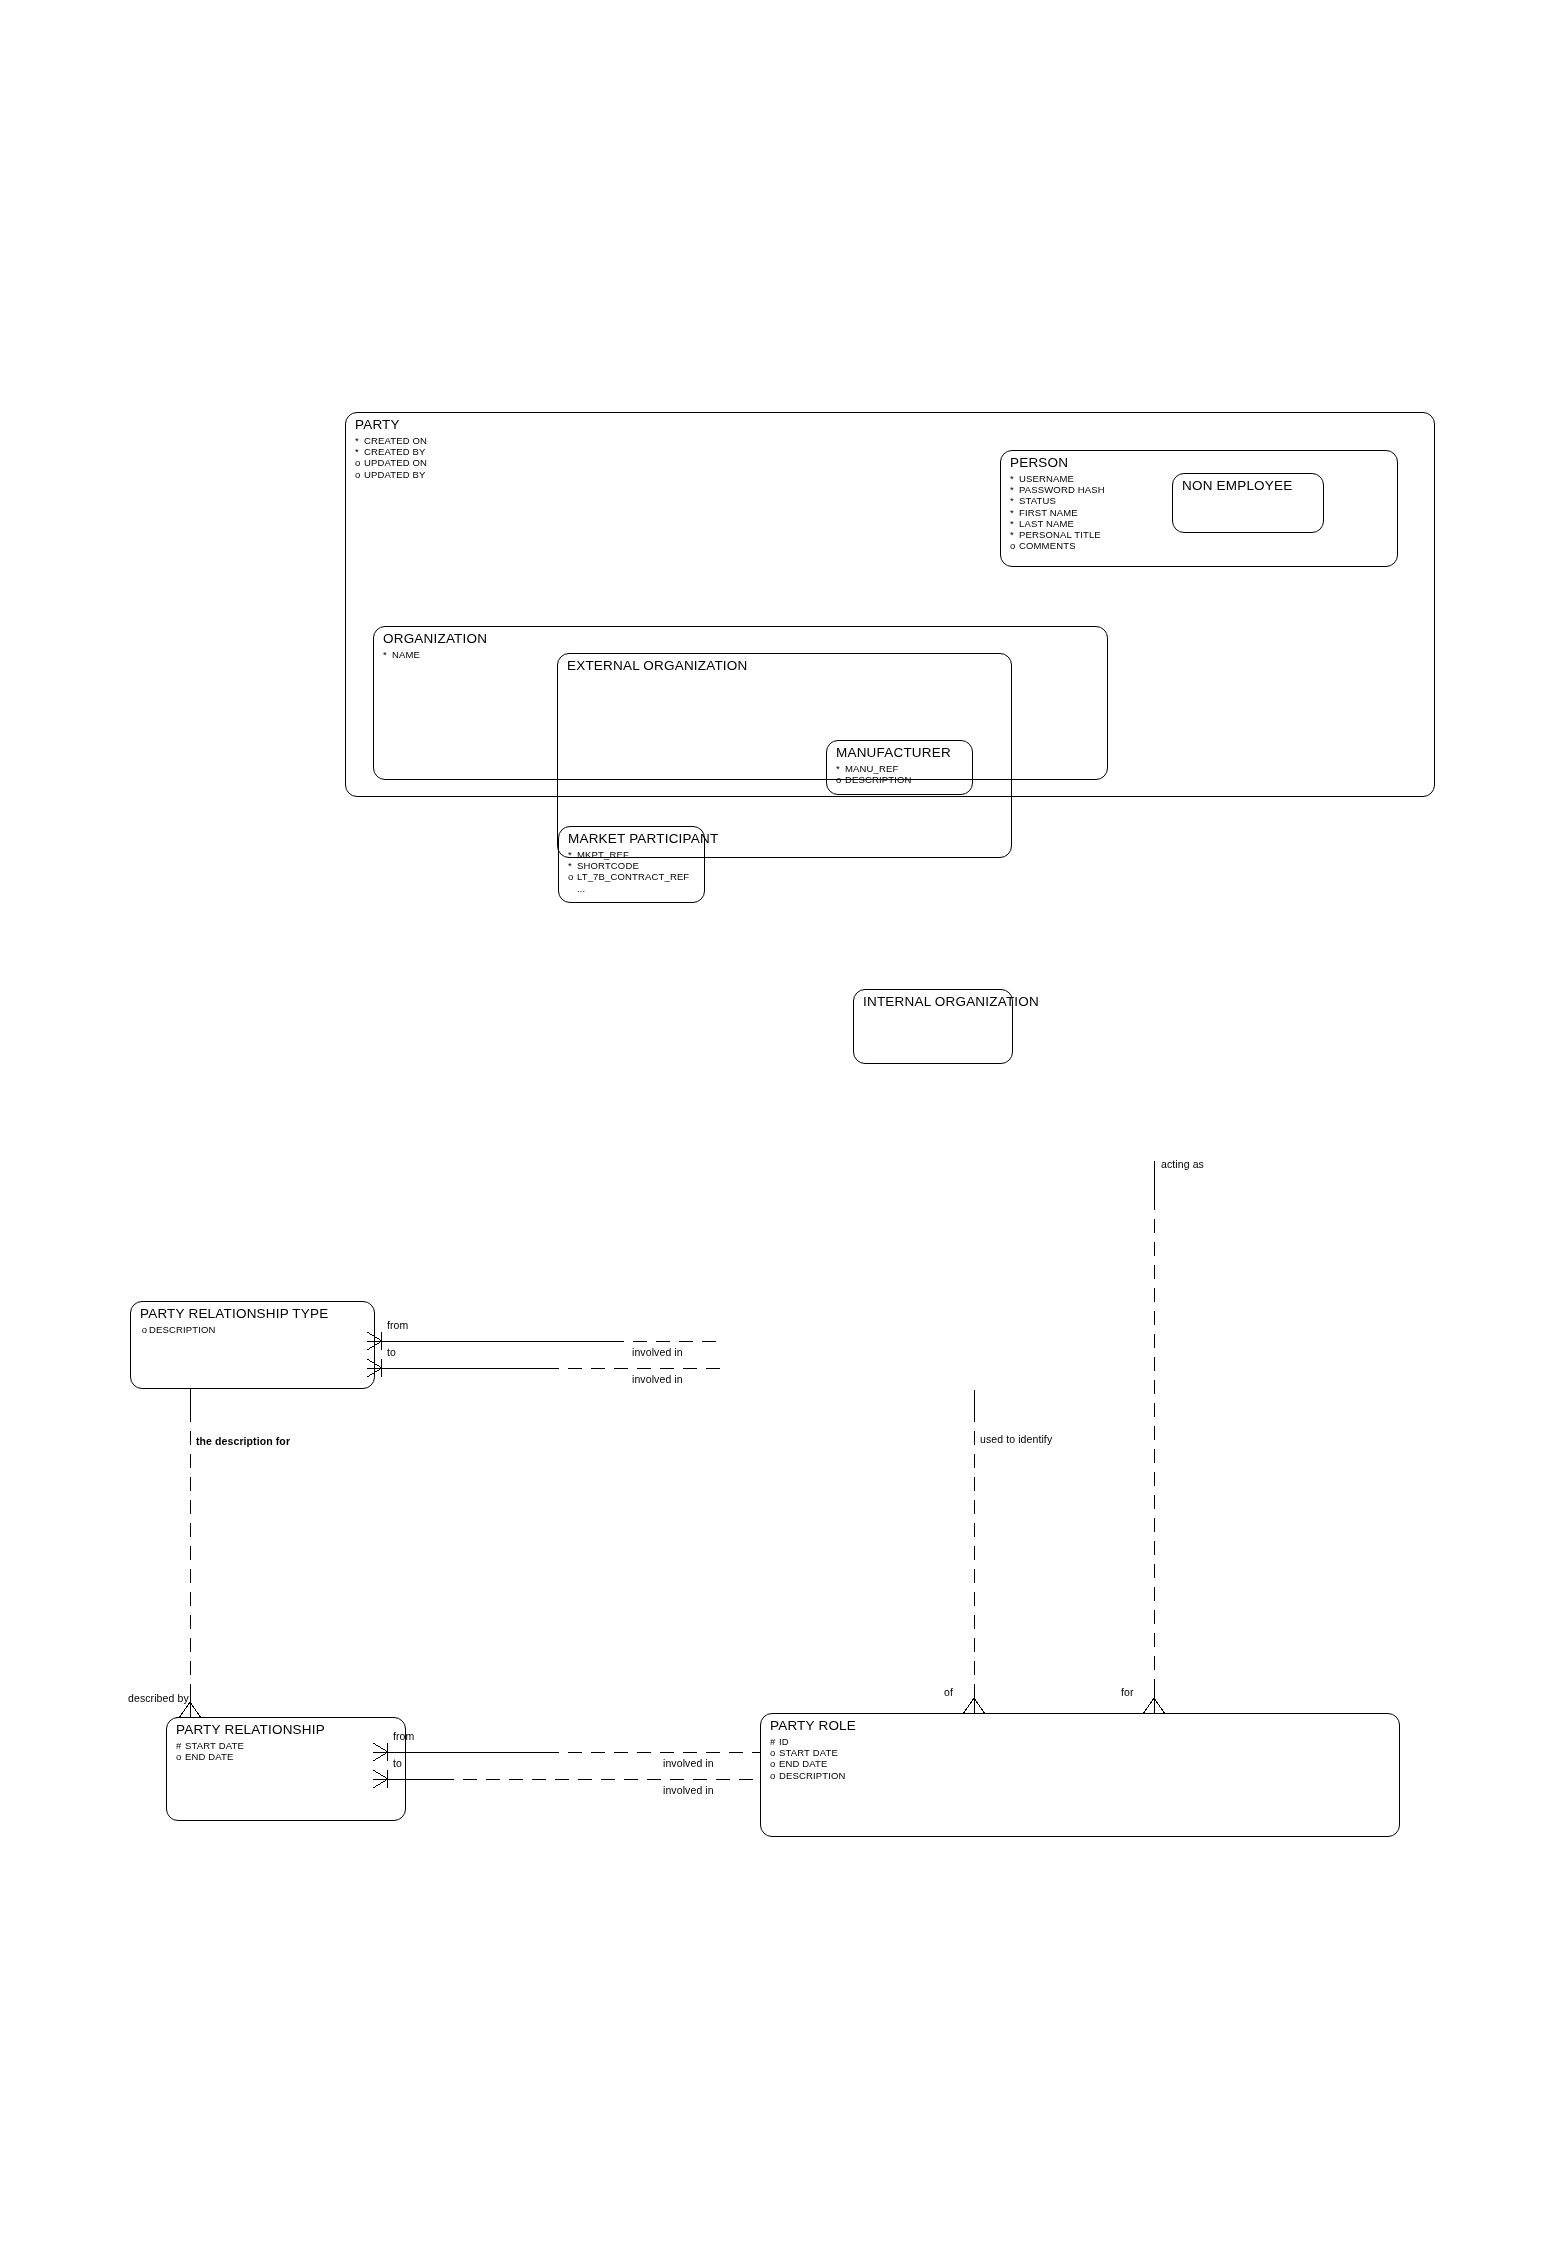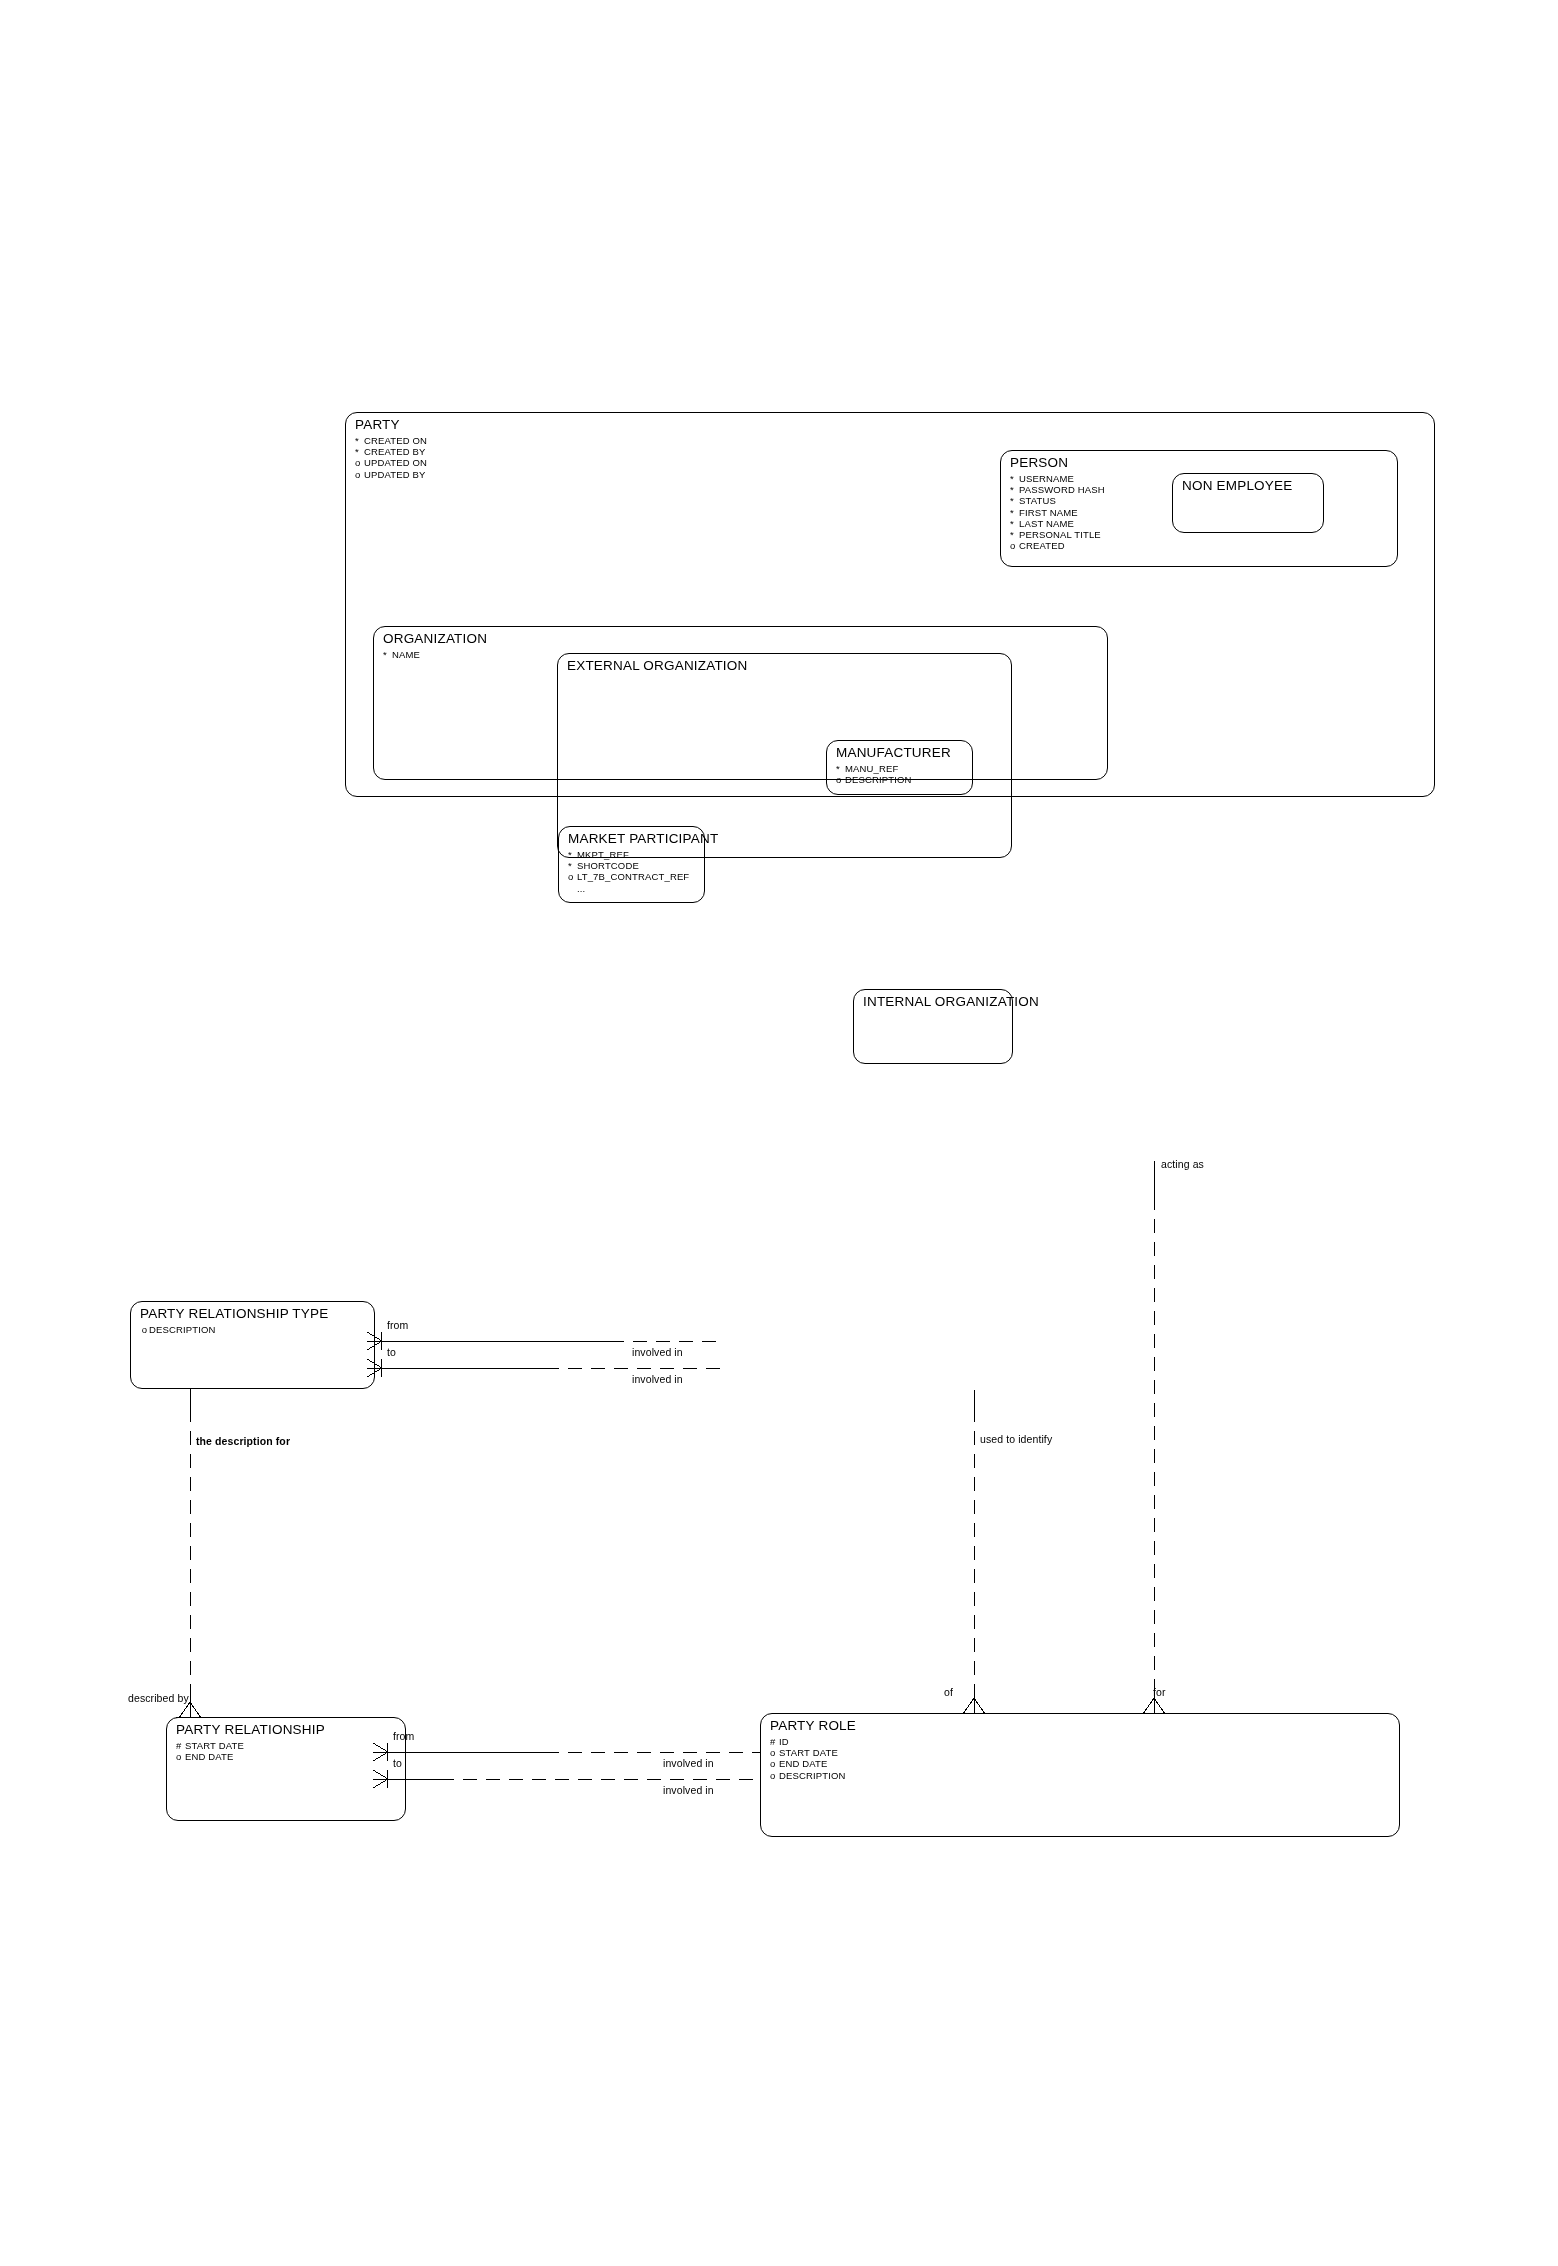--- a/index.html
+++ b/index.html
@@ -85,21 +85,21 @@
 
   <div class="entity" style="left:1000px; top:450px; width:398px; height:117px;">
     <div class="ent-title">PERSON</div>
     <div class="attrs">
       <span class="attr"><span class="mark">*</span><span>USERNAME</span></span>
       <span class="attr"><span class="mark">*</span><span>PASSWORD HASH</span></span>
       <span class="attr"><span class="mark">*</span><span>STATUS</span></span>
       <span class="attr"><span class="mark">*</span><span>FIRST NAME</span></span>
       <span class="attr"><span class="mark">*</span><span>LAST NAME</span></span>
       <span class="attr"><span class="mark">*</span><span>PERSONAL TITLE</span></span>
-      <span class="attr"><span class="mark">o</span><span>CREATED</span></span>
+      <span class="attr"><span class="mark">o</span><span>COMMENTS</span></span>
     </div>
   </div>
 
   <div class="entity" style="left:1172px; top:473px; width:152px; height:60px;">
     <div class="ent-title">NON EMPLOYEE</div>
   </div>
 
   <div class="entity" style="left:373px; top:626px; width:735px; height:154px;text-decoration:underline;">
     <div class="ent-title">ORGANIZATION</div>
     <div class="attrs">
@@ -222,20 +222,20 @@
   <div class="rel-label" style="left:387px; top:1320px;">from</div>
   <div class="rel-label" style="left:387px; top:1347px;">to</div>
   <div class="rel-label" style="left:632px; top:1347px;">involved in</div>
   <div class="rel-label" style="left:632px; top:1374px;">involved in</div>
 
   <div class="rel-label" style="left:196px; top:1436px;font-weight:bold;">the description for</div>
   <div class="rel-label" style="left:980px; top:1434px;">used to identify</div>
   <div class="rel-label" style="left:128px; top:1693px;">described by</div>
 
   <div class="rel-label" style="left:944px; top:1687px;">of</div>
-  <div class="rel-label" style="left:1121px; top:1687px;margin-left:32px;">for</div>
+  <div class="rel-label" style="left:1121px; top:1687px;">for</div>
 
   <div class="rel-label" style="left:393px; top:1731px;">from</div>
   <div class="rel-label" style="left:393px; top:1758px;">to</div>
   <div class="rel-label" style="left:663px; top:1758px;">involved in</div>
   <div class="rel-label" style="left:663px; top:1785px;">involved in</div>
 
 </div>
 
 </body></html>

